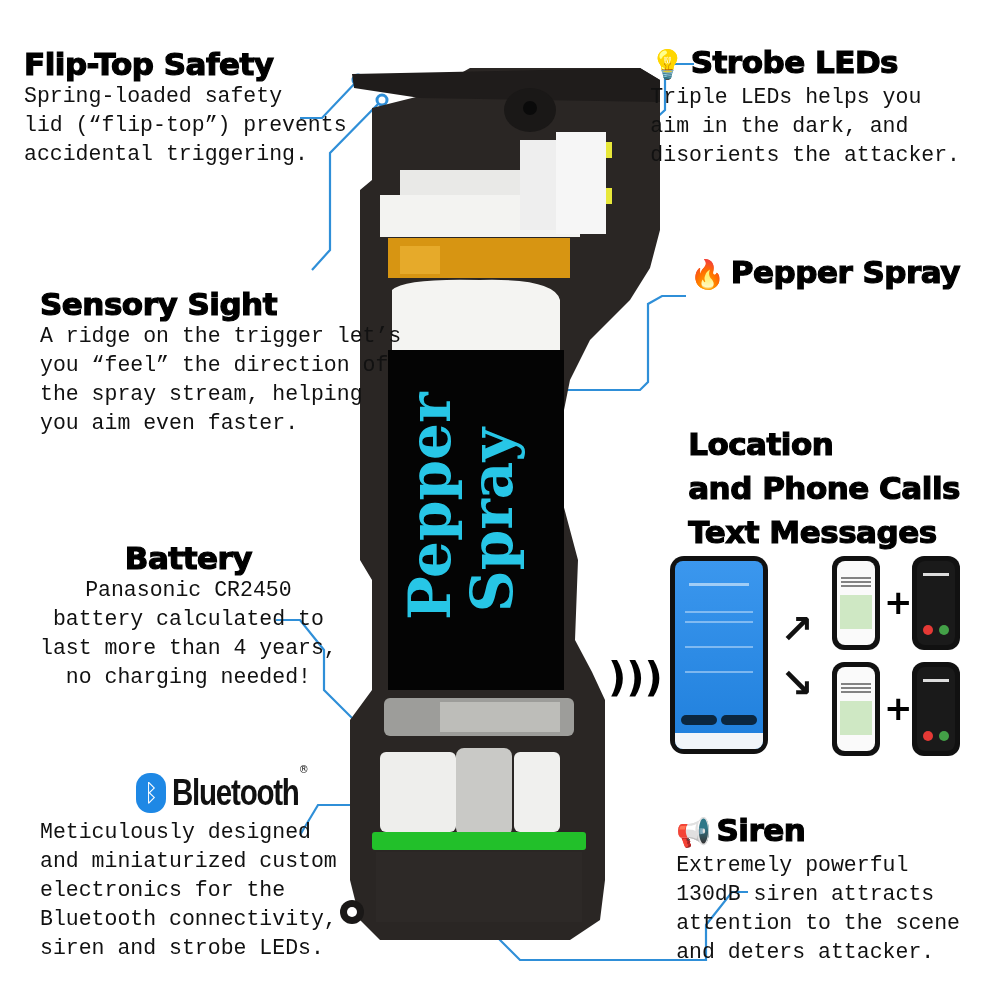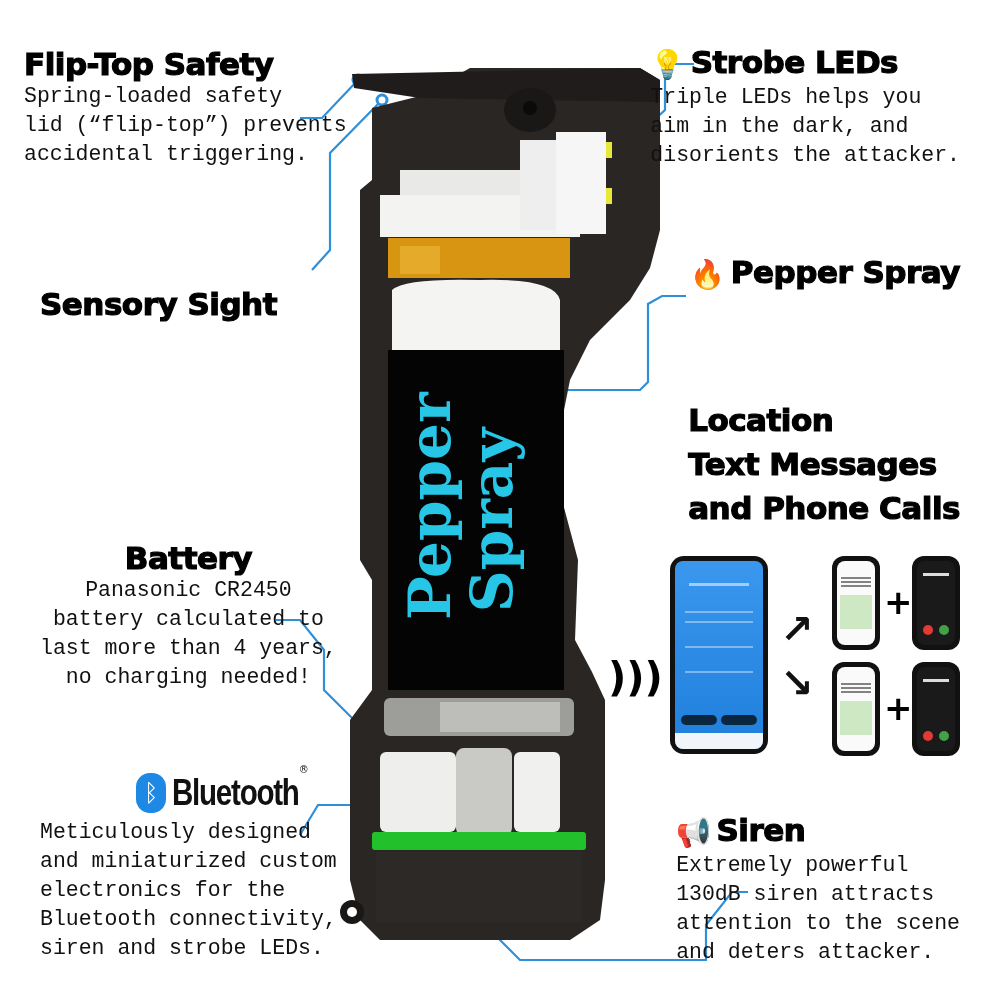--- a/index.html
+++ b/index.html
@@ -107,32 +107,36 @@
   <div class="title">
     <span class="emoji">💡</span><span>Strobe LEDs</span>
   </div>
   <div class="desc">Triple LEDs helps you
 aim in the dark, and
 disorients the attacker.</div>
 </div>
 
 <div class="block left" style="left:40px;top:254px;margin-top:32px;">
   <div class="title">Sensory Sight</div>
+  <div class="desc">A ridge on the trigger let’s
+you “feel” the direction of
+the spray stream, helping
+you aim even faster.</div>
 </div>
 
 <div class="block right" style="right:40px;top:254px;">
   <div class="title">
     <span class="emoji">🔥</span><span>Pepper Spray</span>
   </div>
 </div>
 
-<div class="block right" style="right:40px;top:398px;">
+<div class="block right" style="right:40px;top:422px;">
   <div class="title" style="line-height:44px;">Location</div>
+  <div class="title" style="line-height:44px;">and Phone Calls</div>
   <div class="title" style="line-height:44px;">Text Messages</div>
-  <div class="title" style="line-height:44px;">and Phone Calls</div>
 </div>
 
 <div class="block left" style="left:40px;top:540px;text-align:center;">
   <div class="title">Battery</div>
   <div class="desc">Panasonic CR2450
 battery calculated to
 last more than 4 years,
 no charging needed!</div>
 </div>
 

